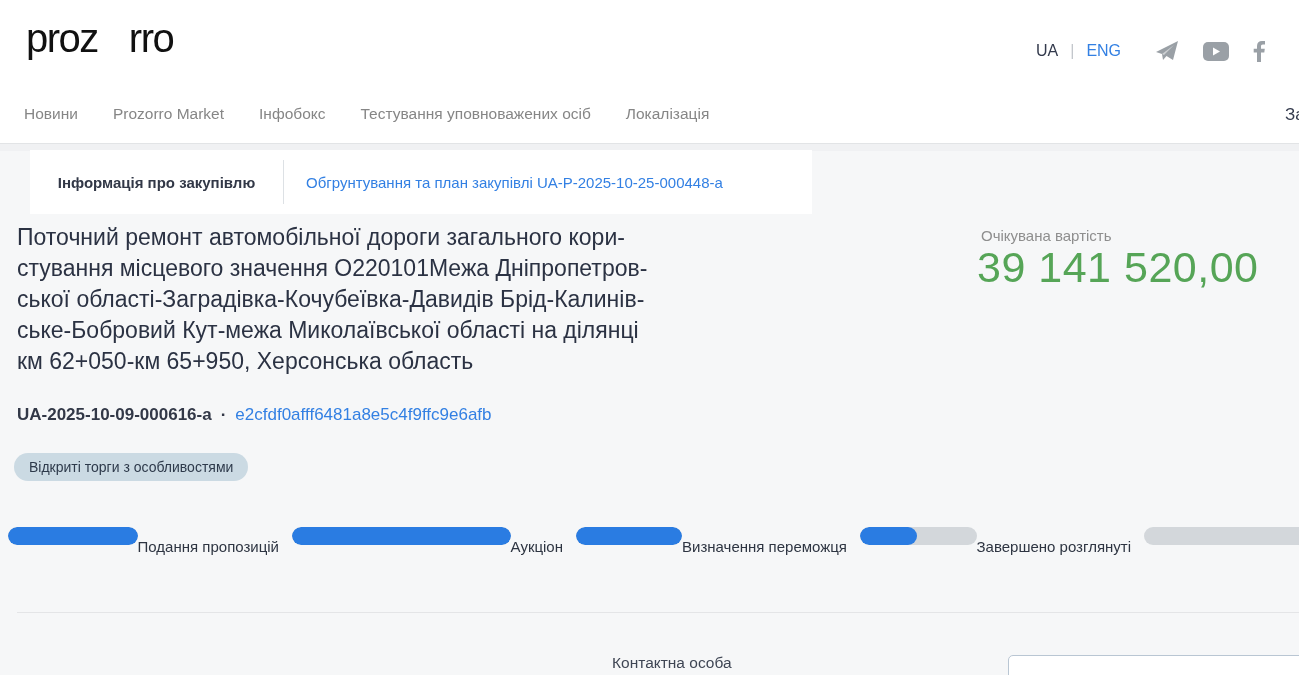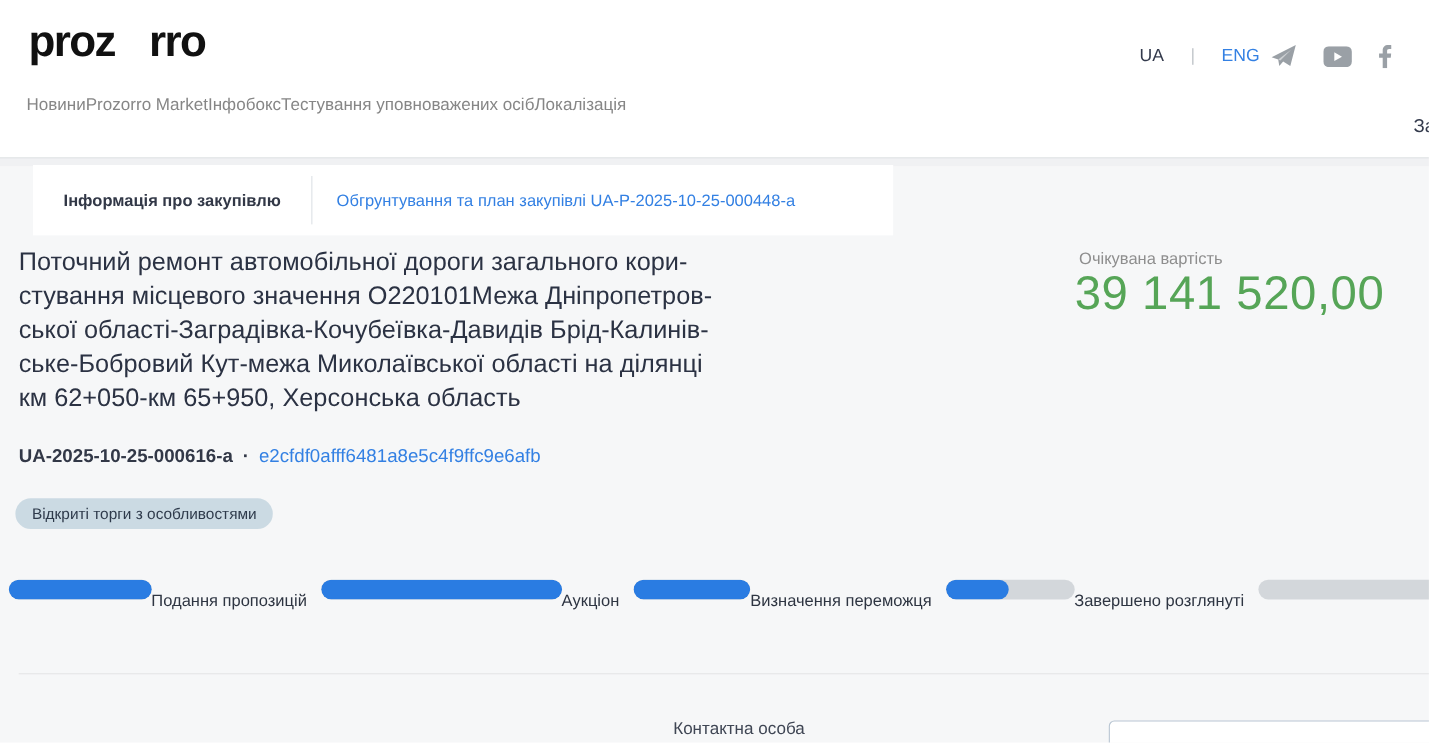--- a/index.html
+++ b/index.html
@@ -4,36 +4,36 @@
 <style>
   * { margin:0; padding:0; box-sizing:border-box; }
   html,body { width:1299px; height:675px; overflow:hidden; }
   body {
     font-family:"Liberation Sans","DejaVu Sans",sans-serif;
     background:#ffffff; position:relative; color:#2b3243;
   }
 
   
   .header { position:absolute; left:0; top:0; width:1299px; height:143px; background:#ffffff; }
-  .logo { position:absolute; left:26px; top:16px; font-size:40px; font-weight:700;
+  .logo { position:absolute; left:26px; top:16px; font-size:40px; font-weight:400;
           letter-spacing:-1.5px; color:#111111; cursor:pointer; display:flex; align-items:center; }
   .logo .flag { display:inline-block; width:25px; height:20px; margin:6px 3px 0 3px;
                 transform:skewY(-5deg); overflow:hidden; }
   .flag .b { width:100%; height:50%; background:#44a1e8; }
   .flag .y { width:100%; height:50%; background:#ffd500; }
 
-  .lang { position:absolute; left:1036px; top:42px; font-size:16px; display:flex; gap:24px; align-items:center; }
+  .lang { position:absolute; left:1036px; top:42px; font-size:16px; display:flex; gap:12px; align-items:center; }
   .lang .cur { color:#333a4c; cursor:pointer; }
   .lang .sep { color:#c3c7cc; }
   .lang .oth { color:#3380e3; cursor:pointer; }
 
   .social { position:absolute; left:1155px; top:40px; display:flex; gap:24px; align-items:center; }
   .social svg { display:block; cursor:pointer; }
 
-  .nav { position:absolute; left:24px; top:87px; display:flex; }
+  .nav { position:absolute; left:24px; top:105px; display:flex; gap:35px; }
   .nav-item { font-size:15.5px; color:#868686; cursor:pointer; white-space:nowrap; }
   .nav-right { position:absolute; left:1285px; top:105px; font-size:17px; color:#333a4c;
                white-space:nowrap; cursor:pointer; }
 
   
   .page { position:absolute; left:0; top:143px; width:1299px; height:532px; background:#f6f7f8;padding-left:42px; }
   .strip { position:absolute; left:0; top:0; width:1299px; height:8px; background:#f0f1f3;
            border-top:1px solid #e2e4e6; }
 
   
@@ -127,21 +127,21 @@
     <div class="tab-link">Обгрунтування та план закупівлі UA-P-2025-10-25-000448-a</div>
   </div>
 
   <div class="title">Поточний ремонт автомобільної дороги загального кори-
 стування місцевого значення О220101Межа Дніпропетров-
 ської області-Заградівка-Кочубеївка-Давидів Брід-Калинів-
 ське-Бобровий Кут-межа Миколаївської області на ділянці
 км 62+050-км 65+950, Херсонська область</div>
 
   <div class="meta">
-    <span class="tid">UA-2025-10-25-000616-a</span>
+    <span class="tid">UA-2025-10-09-000616-a</span>
     <span class="dot">·</span>
     <span class="hash">e2cfdf0afff6481a8e5c4f9ffc9e6afb</span>
   </div>
 
   <div class="badge">Відкриті торги з особливостями</div>
 
   <div class="exp-label">Очікувана вартість</div>
   <div class="exp-value">39 141 520,00</div>
 
   <div class="stages">

